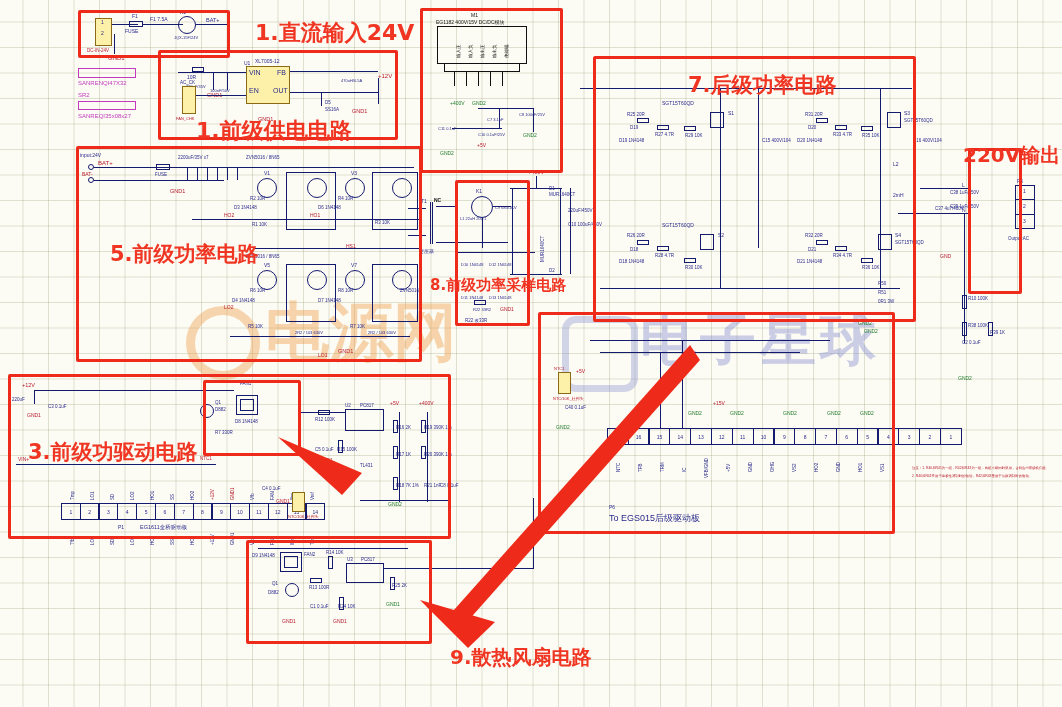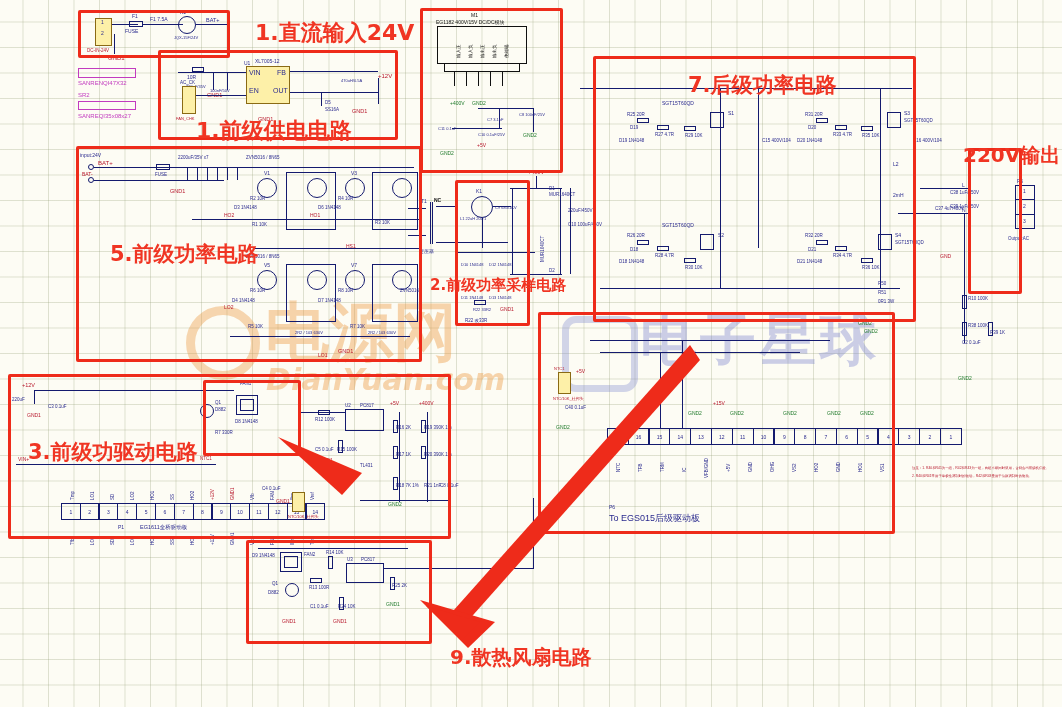--- a/index.html
+++ b/index.html
@@ -45,21 +45,20 @@
   
   .arrow{position:absolute;pointer-events:none;}
 </style>
 </head>
 <body>
 
 <div id="page">
 
   <div class="wm wm-ring" style="left:186px;top:306px;width:74px;height:74px;border:9px solid rgba(235,150,60,0.38);"></div>
   <div class="wm wm-orange" style="left:265px;top:300px;font-size:64px;line-height:64px;">电源网</div>
-  <div class="wm wm-orange" style="left:266px;top:362px;font-size:30px;font-style:italic;">DianYuan.com</div>
 
   <div class="wm" style="left:562px;top:316px;width:62px;height:62px;border:7px solid rgba(120,130,205,0.33);border-radius:14px;"></div>
   <div class="wm wm-blue" style="left:640px;top:312px;font-size:56px;line-height:56px;letter-spacing:4px;">电子星球</div>
 
   <div class="conn" style="left:95px;top:18px;width:17px;height:28px;"></div>
   <div class="lbl" style="left:101px;top:19px;font-size:5px;">1</div>
   <div class="lbl" style="left:101px;top:30px;font-size:5px;">2</div>
   <div class="lblr" style="left:87px;top:48px;font-size:4.5px;">DC-IN-24V</div>
   <div class="lblr" style="left:108px;top:55px;font-size:6px;">GND1</div>
   <div class="wire wireh" style="left:112px;top:24px;width:26px;"></div>
@@ -520,21 +519,21 @@
   <div class="rbox" style="left:8px;top:374px;width:443px;height:165px;"></div>
   <div class="rbox" style="left:203px;top:380px;width:98px;height:76px;"></div>
   <div class="rbox" style="left:538px;top:312px;width:357px;height:222px;"></div>
   <div class="rbox" style="left:246px;top:540px;width:186px;height:104px;"></div>
 
   <div class="rlabel" style="left:255px;top:18px;font-size:22px;">1.直流输入24V</div>
   <div class="rlabel" style="left:196px;top:116px;font-size:22px;">1.前级供电电路</div>
   <div class="rlabel" style="left:28px;top:438px;font-size:21px;">3.前级功驱动电路</div>
   <div class="rlabel" style="left:110px;top:240px;font-size:21px;">5.前级功率电路</div>
   <div class="rlabel" style="left:688px;top:71px;font-size:21px;">7.后级功率电路</div>
-  <div class="rlabel" style="left:430px;top:276px;font-size:15px;">2.前级功率采样电路</div>
+  <div class="rlabel" style="left:430px;top:276px;font-size:15px;">8.前级功率采样电路</div>
   <div class="rlabel" style="left:450px;top:644px;font-size:20px;">9.散热风扇电路</div>
   <div class="rlabel" style="left:963px;top:142px;font-size:20px;">220V输出</div>
 
   <svg class="arrow" width="480" height="400" style="left:230px;top:270px;" viewBox="0 0 480 400">
     <g>
       <polygon points="215,350 460,75 470,90 228,362" fill="#ee2b1a"></polygon>
       <polygon points="190,330 265,352 238,378" fill="#ee2b1a"></polygon>
       <polygon points="196,336 250,352 232,370" fill="#ee2b1a"></polygon>
     </g>
   </svg>

